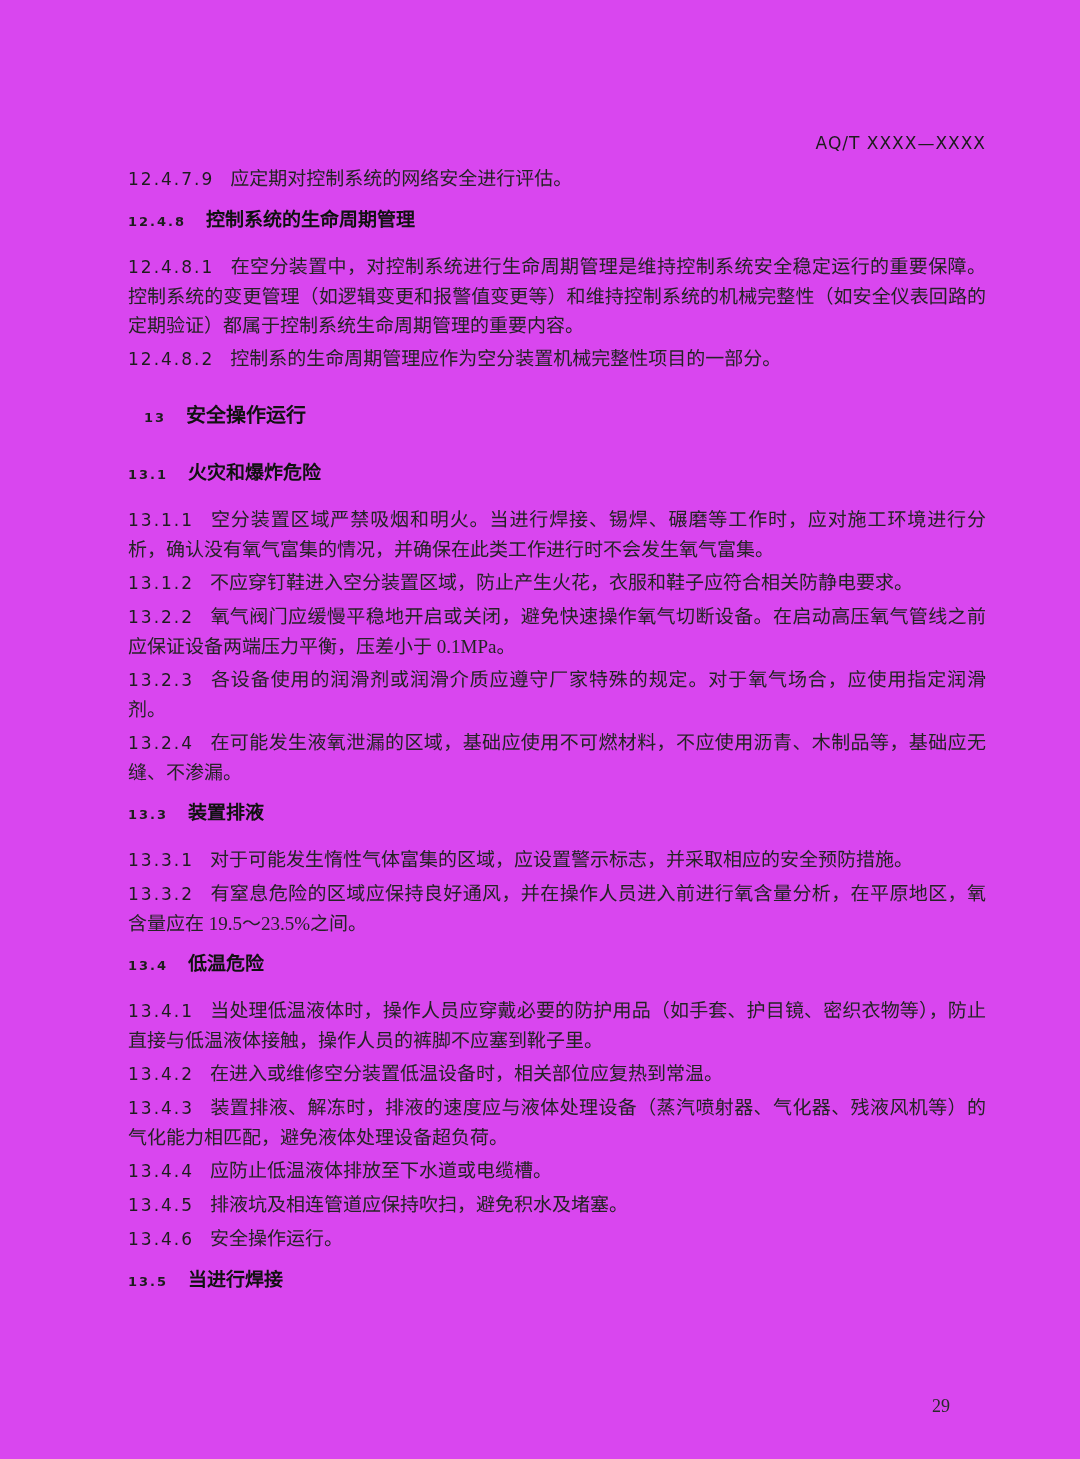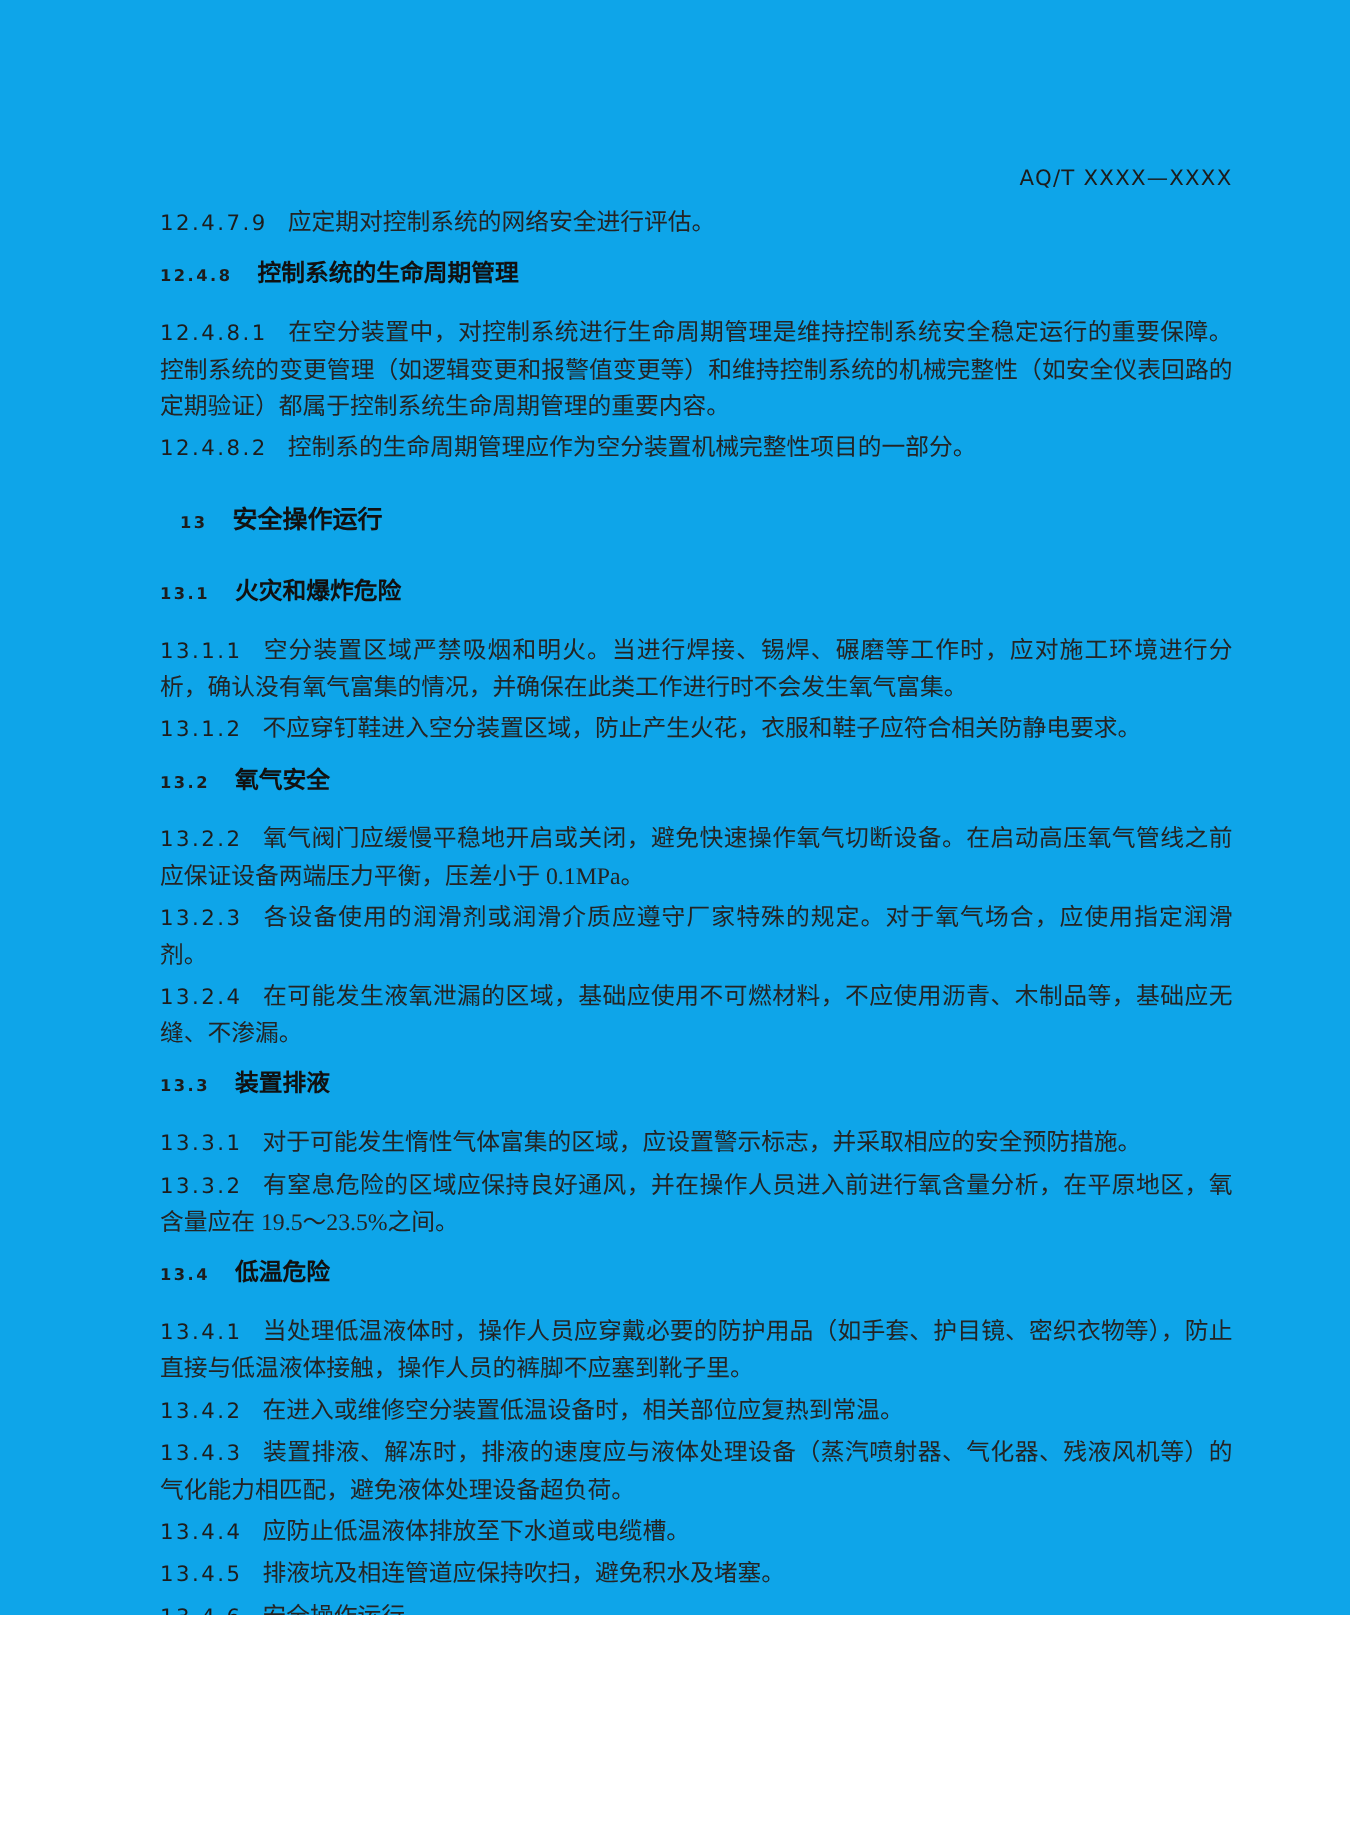--- a/index.html
+++ b/index.html
@@ -3,23 +3,23 @@
 <meta charset="utf-8">
 <style>
   html, body {
     margin: 0;
     padding: 0;
     background: #ffffff;
   }
   .page {
     position: relative;
     width: 1080px;
-    height: 1292px;
+    height: 1459px;
     margin: 0 auto;
-    background: #0ea5e9;
+    background: #d946ef;
     color: #212121;
     font-family: "Liberation Serif", serif;
     overflow: hidden;
   }
   .content {
     position: absolute;
     left: 128px;
     top: 0;
     width: 858px;
   }
@@ -97,21 +97,20 @@
     <p class="clause"><span class="num">12.4.8.2</span><span>控制系的生命周期管理应作为空分装置机械完整性项目的一部分。</span></p>
 
     <h2 class="h-chapter"><span class="num">13</span><span>安全操作运行</span></h2>
 
     <h3 class="h-sec"><span class="num">13.1</span><span>火灾和爆炸危险</span></h3>
 
     <p class="clause"><span class="num">13.1.1</span><span>空分装置区域严禁吸烟和明火。当进行焊接、锡焊、碾磨等工作时，应对施工环境进行分析，确认没有氧气富集的情况，并确保在此类工作进行时不会发生氧气富集。</span></p>
 
     <p class="clause"><span class="num">13.1.2</span><span>不应穿钉鞋进入空分装置区域，防止产生火花，衣服和鞋子应符合相关防静电要求。</span></p>
 
-    <h3 class="h-sec"><span class="num">13.2</span><span>氧气安全</span></h3>
 
 
     <p class="clause"><span class="num">13.2.2</span><span>氧气阀门应缓慢平稳地开启或关闭，避免快速操作氧气切断设备。在启动高压氧气管线之前应保证设备两端压力平衡，压差小于 0.1MPa。</span></p>
 
     <p class="clause"><span class="num">13.2.3</span><span>各设备使用的润滑剂或润滑介质应遵守厂家特殊的规定。对于氧气场合，应使用指定润滑剂。</span></p>
 
     <p class="clause"><span class="num">13.2.4</span><span>在可能发生液氧泄漏的区域，基础应使用不可燃材料，不应使用沥青、木制品等，基础应无缝、不渗漏。</span></p>
 
     <h3 class="h-sec"><span class="num">13.3</span><span>装置排液</span></h3>
 
@@ -127,18 +126,18 @@
     <p class="clause"><span class="num">13.4.2</span><span>在进入或维修空分装置低温设备时，相关部位应复热到常温。</span></p>
 
     <p class="clause"><span class="num">13.4.3</span><span>装置排液、解冻时，排液的速度应与液体处理设备（蒸汽喷射器、气化器、残液风机等）的气化能力相匹配，避免液体处理设备超负荷。</span></p>
 
     <p class="clause"><span class="num">13.4.4</span><span>应防止低温液体排放至下水道或电缆槽。</span></p>
 
     <p class="clause"><span class="num">13.4.5</span><span>排液坑及相连管道应保持吹扫，避免积水及堵塞。</span></p>
 
     <p class="clause"><span class="num">13.4.6</span><span>安全操作运行。</span></p>
 
-    <h3 class="h-sec"><span class="num">13.5</span><span>应设置警示标志</span></h3>
+    <h3 class="h-sec"><span class="num">13.5</span><span>当进行焊接</span></h3>
 
   </div>
 
   <div class="page-number">29</div>
 </div>
 
 </body></html>

